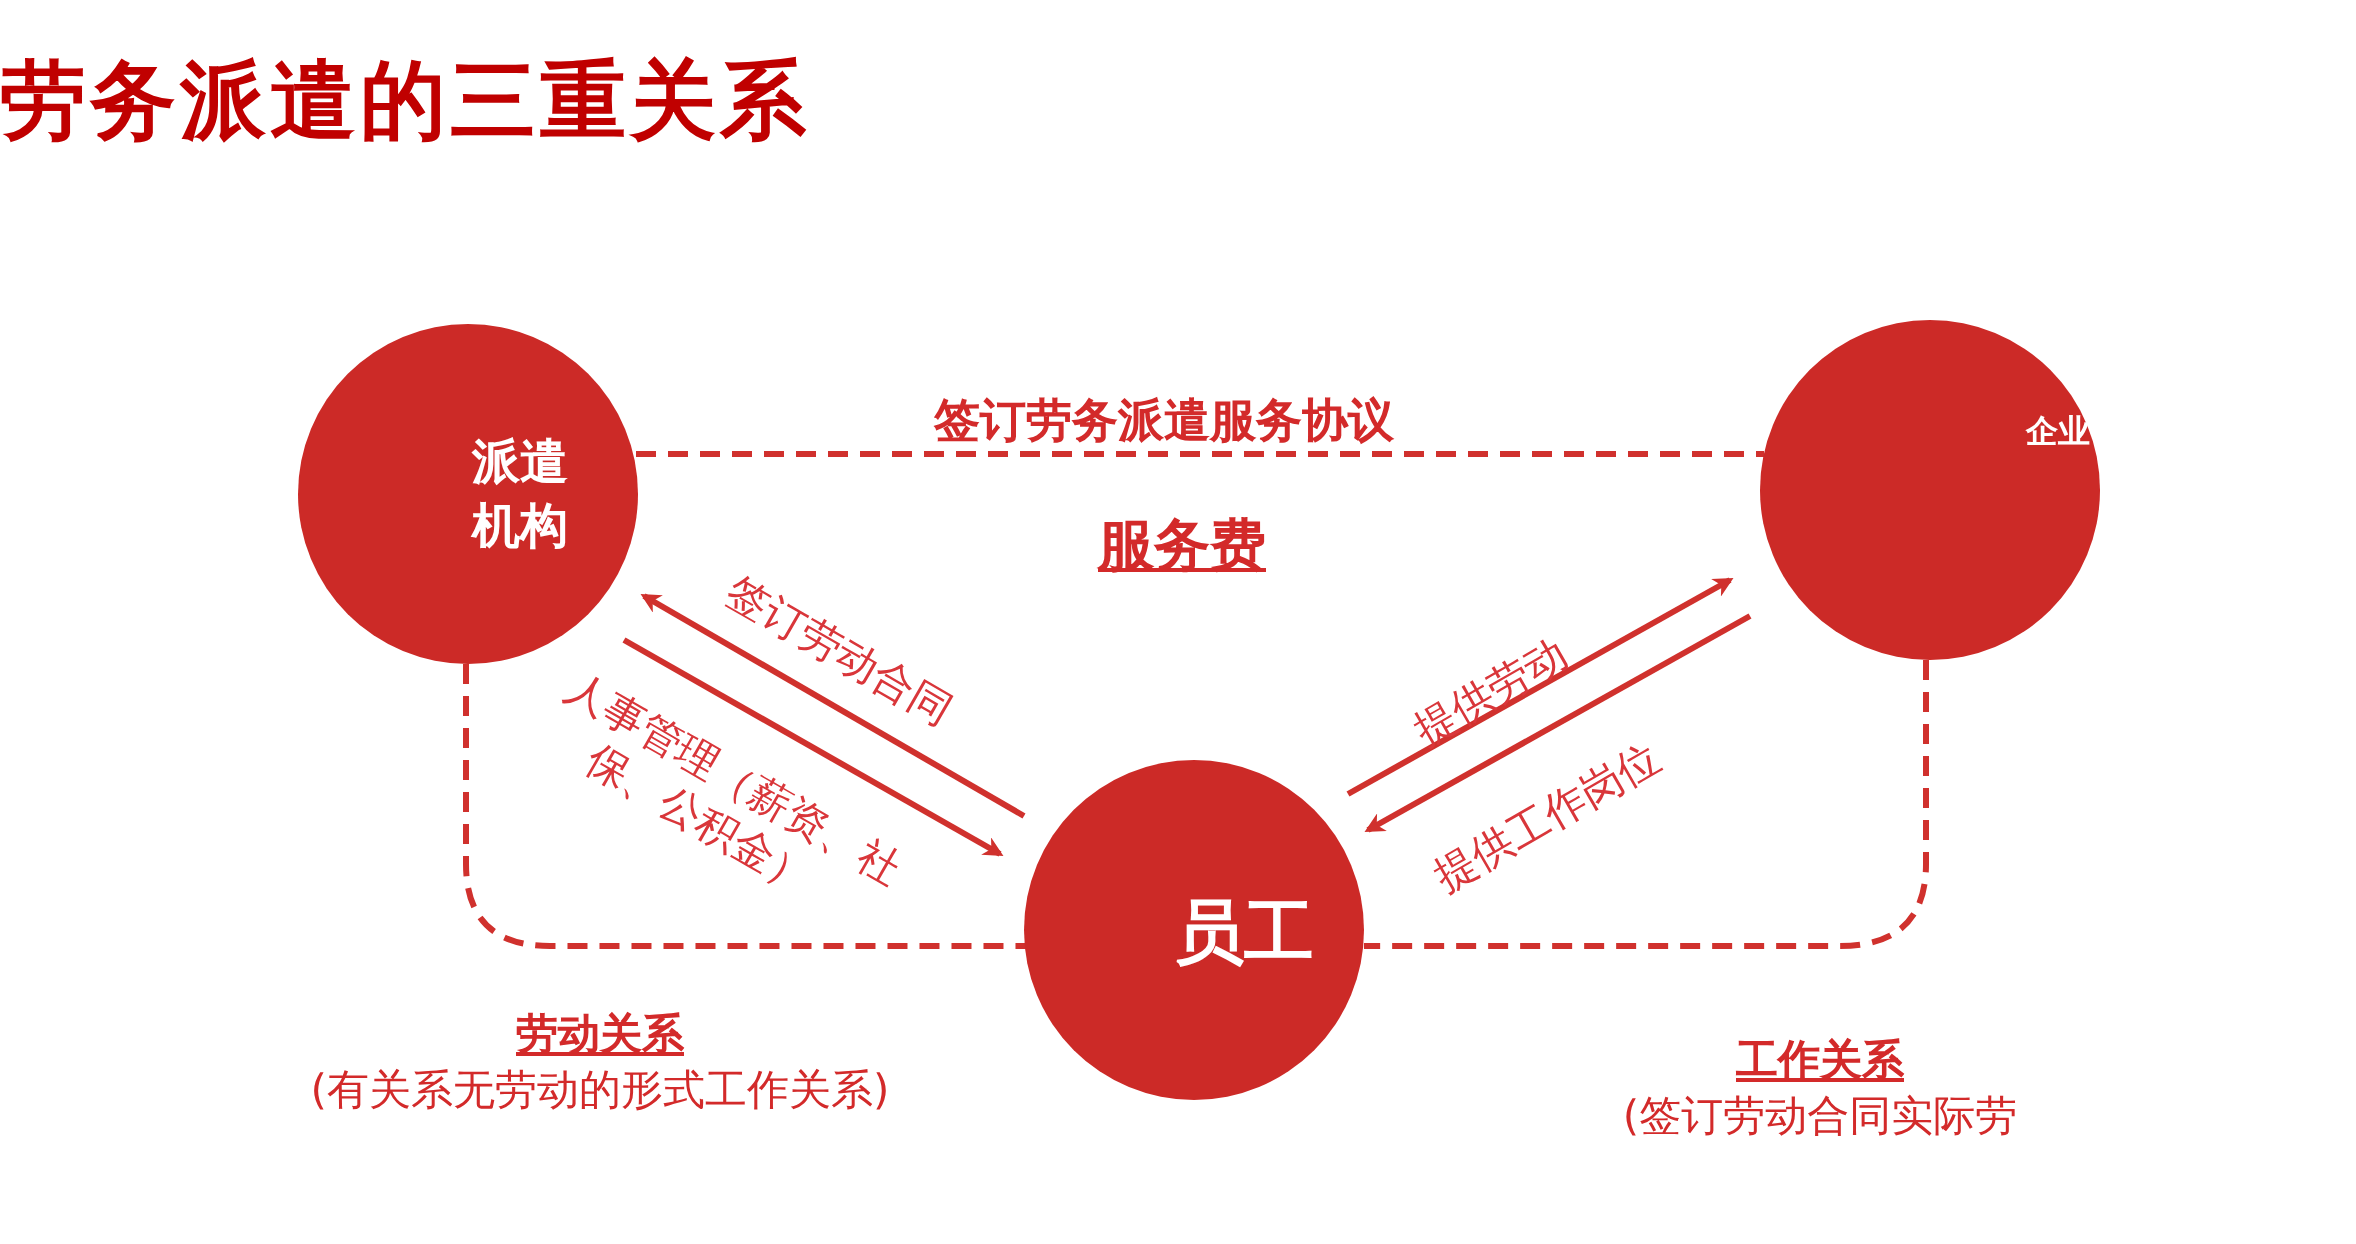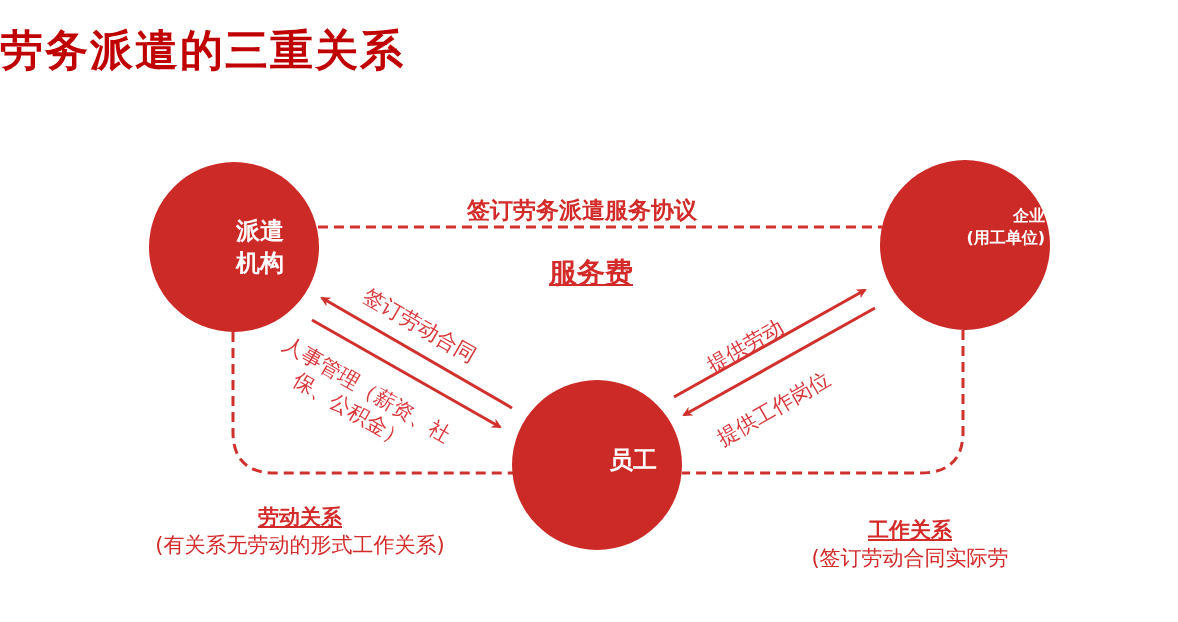--- a/index.html
+++ b/index.html
@@ -44,23 +44,22 @@
   <circle cx="965" cy="245" r="85" fill="#cc2a27"></circle>
   <circle cx="597" cy="465" r="85" fill="#cc2a27"></circle>
 </svg>
 
 <div class="circle-label" style="left:184px; top:215px; width:100px; font-size:24px;">
   <div>派遣</div>
   <div>机构</div>
 </div>
 <div class="circle-label" style="left:885px; top:205px; width:160px; font-size:16px;">
   <div>企业</div>
-  <div>(用工单位)</div>
 </div>
-<div class="circle-label" style="left:537px; top:444px; width:120px; font-size:24px;">员工</div>
+<div class="circle-label" style="left:537px; top:444px; width:120px; font-size:35px;">员工</div>
 
 <div class="lbl bold" style="left:455px; top:195px; font-size:23px;margin-left:12px;">签订劳务派遣服务协议</div>
 <div class="lbl bold" style="left:549px; top:254px; font-size:28px;text-decoration:underline;">服务费</div>
 
 <div class="rot" style="left:372px; top:282px; transform: rotate(30deg);">签订劳动合同</div>
 <div class="rot" style="left:292px; top:330px; transform: rotate(30deg);">人事管理（薪资、社</div>
 <div class="rot" style="left:302px; top:366px; transform: rotate(30deg);">保、公积金）</div>
 
 <div class="rot" style="left:702px; top:355px; transform: rotate(-30deg);">提供劳动</div>
 <div class="rot" style="left:712px; top:428px; transform: rotate(-30deg);">提供工作岗位</div>

